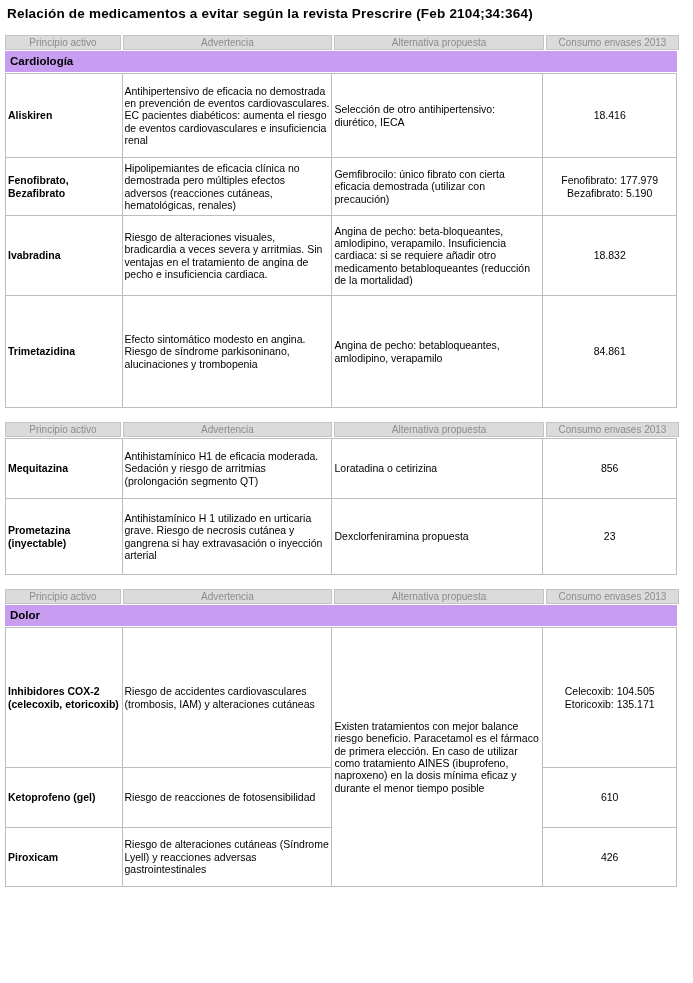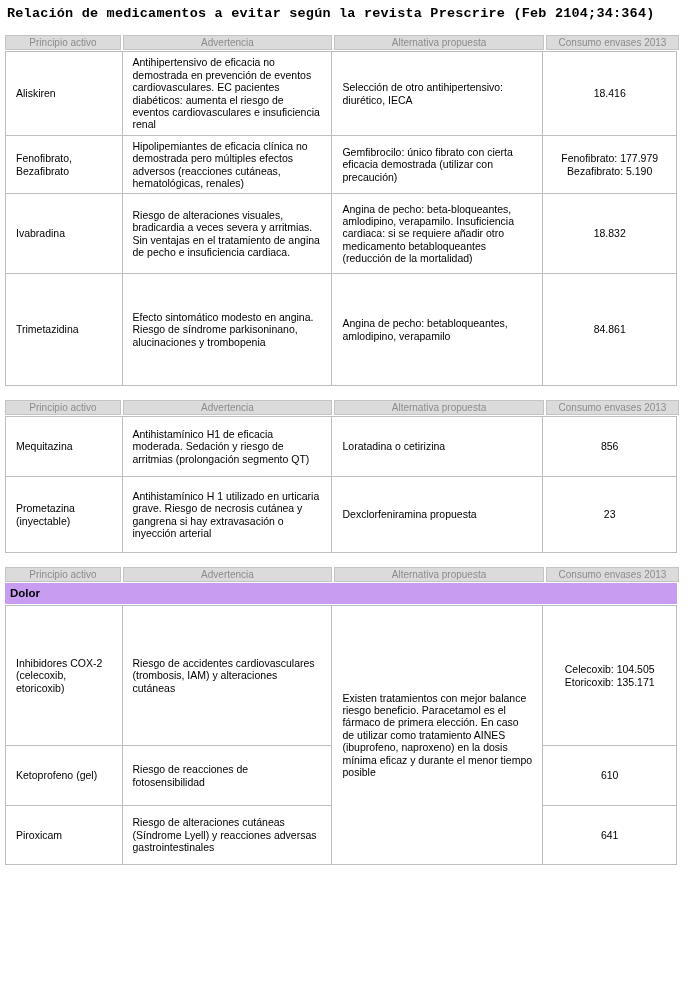--- a/index.html
+++ b/index.html
@@ -15,21 +15,20 @@
     box-sizing: border-box;
     padding: 4px 0 0 5px;
     background: #ffffff;
     overflow: hidden;
   }
   .title {
     font-size: 13.5px;
     font-weight: bold;
     letter-spacing: 0.2px;
     margin: 2px 0 14px 2px;
-    font-family: Liberation Mono, monospace;
   }
   .tbl { width: 672px; }
   .tbl + .tbl { margin-top: 14px; }
 
   
   .hdr-row {
     display: grid;
     grid-template-columns: 116px 209px 210px 133px;
     column-gap: 2px;
     margin-bottom: 1px;
@@ -64,24 +63,24 @@
     border-collapse: collapse;
     table-layout: fixed;
     width: 672px;
     font-size: 10.5px;
     line-height: 1.18;
   }
   table.body td {
     border: 1px solid #bdbdbd;
     background: #ffffff;
     vertical-align: middle;
-    padding: 3px 10px;
+    padding: 3px 2px;
     overflow: hidden;
   }
-  td.principio { font-weight: normal; }
+  td.principio { font-weight: bold; }
   td.consumo { text-align: center; }
   td.consumo .line2 { }
   .c1 { width: 116px; }
   .c2 { width: 209px; }
   .c3 { width: 210px; }
   .c4 { width: 133px; }
 </style>
 </head>
 <body>
 
@@ -89,20 +88,21 @@
 
   <div class="title">Relación de medicamentos a evitar según la revista Prescrire (Feb 2104;34:364)</div>
 
   <div class="tbl">
     <div class="hdr-row">
       <div class="hdr">Principio activo</div>
       <div class="hdr">Advertencia</div>
       <div class="hdr">Alternativa propuesta</div>
       <div class="hdr">Consumo envases 2013</div>
     </div>
+    <div class="section-band">Cardiología</div>
     <table class="body">
       <colgroup>
           <col class="c1">
           <col class="c2">
           <col class="c3">
           <col class="c4">
         </colgroup>
       <tbody>
           <tr style="height:84px;">
         <td class="principio">Aliskiren</td>
@@ -205,20 +205,20 @@
         <td class="principio">Ketoprofeno (gel)</td>
         <td>Riesgo de reacciones de fotosensibilidad</td>
         <td class="consumo">
               <div>610</div>
             </td>
       </tr>
       <tr style="height:59px;">
         <td class="principio">Piroxicam</td>
         <td>Riesgo de alteraciones cutáneas (Síndrome Lyell) y reacciones adversas gastrointestinales</td>
         <td class="consumo">
-              <div>641</div>
+              <div>426</div>
             </td>
       </tr>
     </tbody>
       </table>
   </div>
 
 </div>
 
 </body></html>

